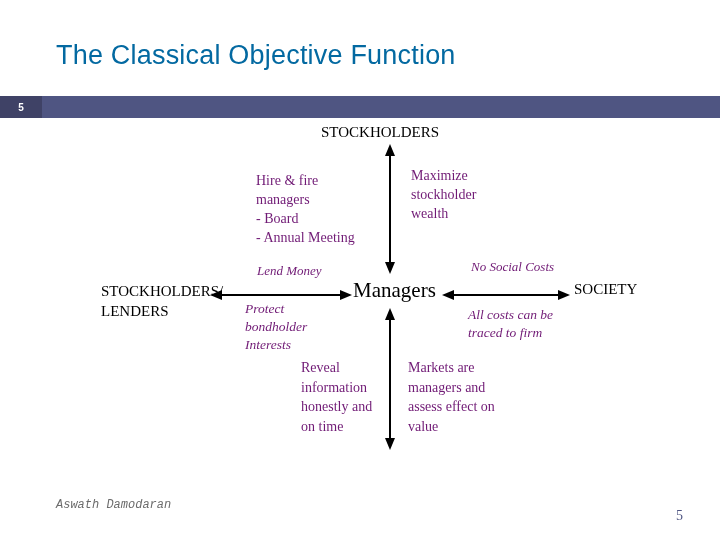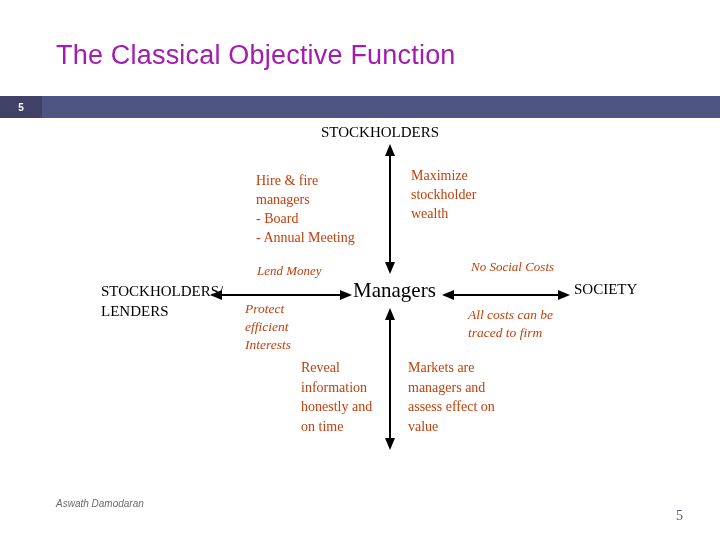--- a/index.html
+++ b/index.html
@@ -19,21 +19,21 @@
     height: 540px;
     background: #ffffff;
   }
   
   .slide-title {
     position: absolute;
     left: 56px;
     top: 40px;
     font-family: "Liberation Sans", sans-serif;
     font-size: 27px;
-    color: #a21caf;
+    color: #0369a1;
     letter-spacing: 0.2px;
     white-space: nowrap;
   }
   
   .header-bar {
     position: absolute;
     left: 0;
     top: 96px;
     width: 720px;
     height: 22px;
@@ -63,21 +63,21 @@
   }
   .node {
     position: absolute;
     font-family: "Liberation Serif", serif;
     color: #000000;
     white-space: nowrap;
   }
   .lbl-serif {
     position: absolute;
     font-family: "Liberation Serif", serif;
-    color: #c2410c;
+    color: #701a75;
     font-size: 14px;
     line-height: 19px;
   }
   .lbl-italic {
     font-style: italic;
   }
   
   .n-stockholders {
     left: 305px;
     top: 6px;
@@ -152,23 +152,23 @@
     top: 0;
     width: 720px;
     height: 360px;
     overflow: visible;
   }
   
   .footer-author {
     position: absolute;
     left: 56px;
     top: 498px;
-    font-family: Liberation Sans, sans-serif;
+    font-family: Liberation Mono, monospace;
     font-style: italic;
-    font-size: 10px;
+    font-size: 12px;
     color: #6b6b6b;
   }
   .footer-pagenum {
     position: absolute;
     left: 676px;
     top: 508px;
     font-family: "Liberation Serif", serif;
     font-size: 14px;
     color: #4f5582;
   }
@@ -227,21 +227,21 @@
       <div>STOCKHOLDERS/</div>
       <div>LENDERS</div>
     </div>
 
     <div class="node n-managers">Managers</div>
 
     <div class="node n-society">SOCIETY</div>
 
     <div class="lbl-serif lbl-italic t-protect">
       <div>Protect</div>
-      <div>efficient</div>
+      <div>bondholder</div>
       <div>Interests</div>
     </div>
 
     <div class="lbl-serif lbl-italic t-allcosts">
       <div>All costs can be</div>
       <div>traced to firm</div>
     </div>
 
     <div class="lbl-serif t-reveal">
       <div>Reveal</div>

